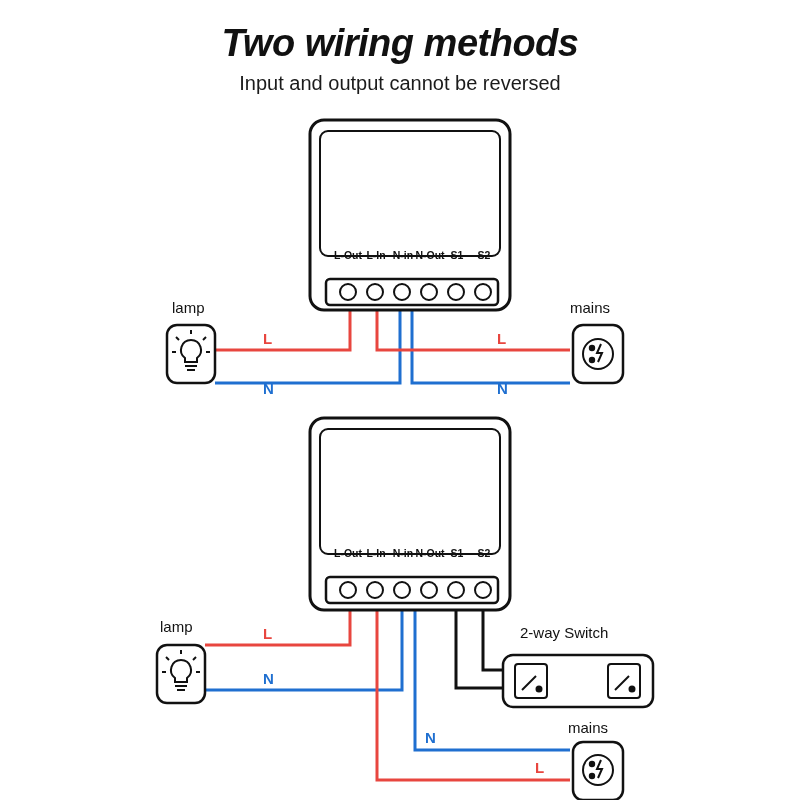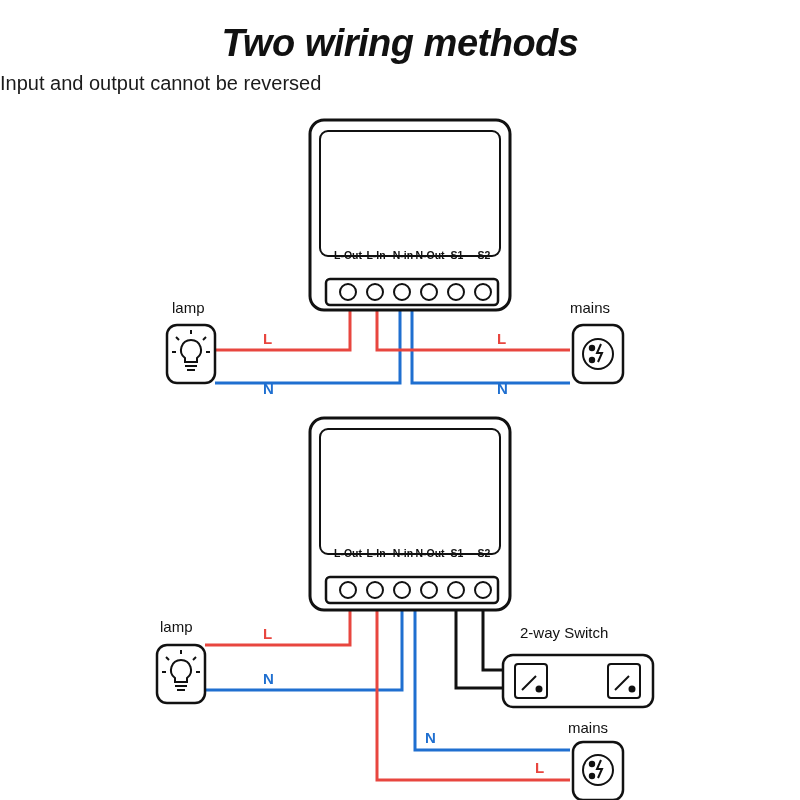--- a/index.html
+++ b/index.html
@@ -29,20 +29,21 @@
     font-weight: bold;
     font-style: italic;
     letter-spacing: -0.5px;
     color: #111111;
   }
   .subtitle {
     position: absolute;
     left: 0;
     top: 72px;
     width: 800px;
+    text-align: center;
     font-size: 20px;
     color: #1b1b1b;
   }
   svg.diagram {
     position: absolute;
     left: 0;
     top: 0;
     width: 800px;
     height: 800px;
   }

